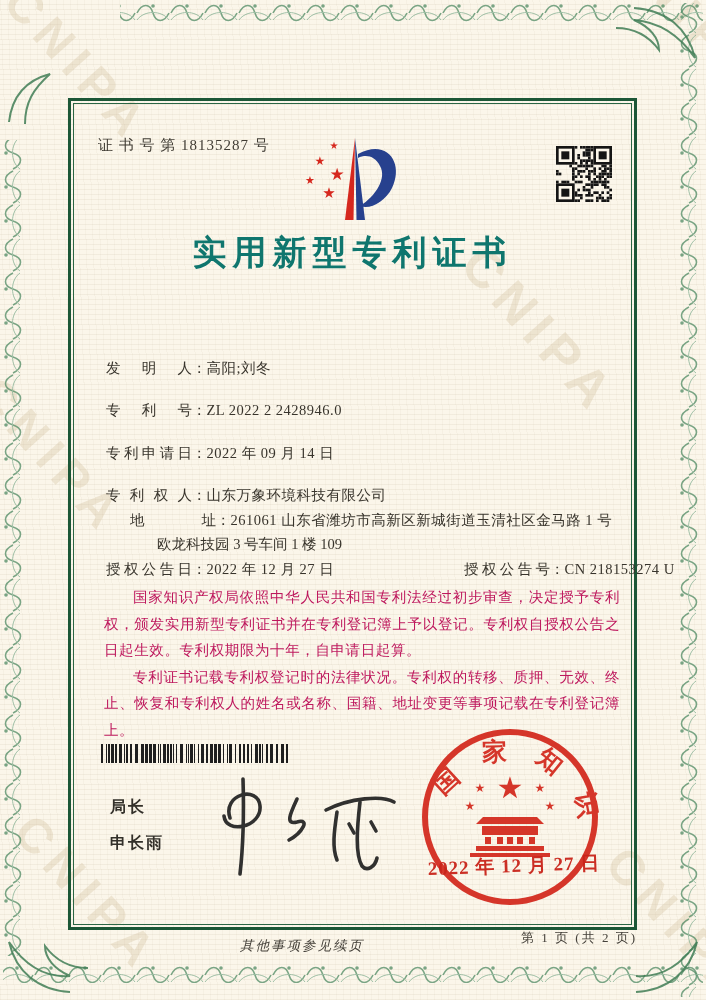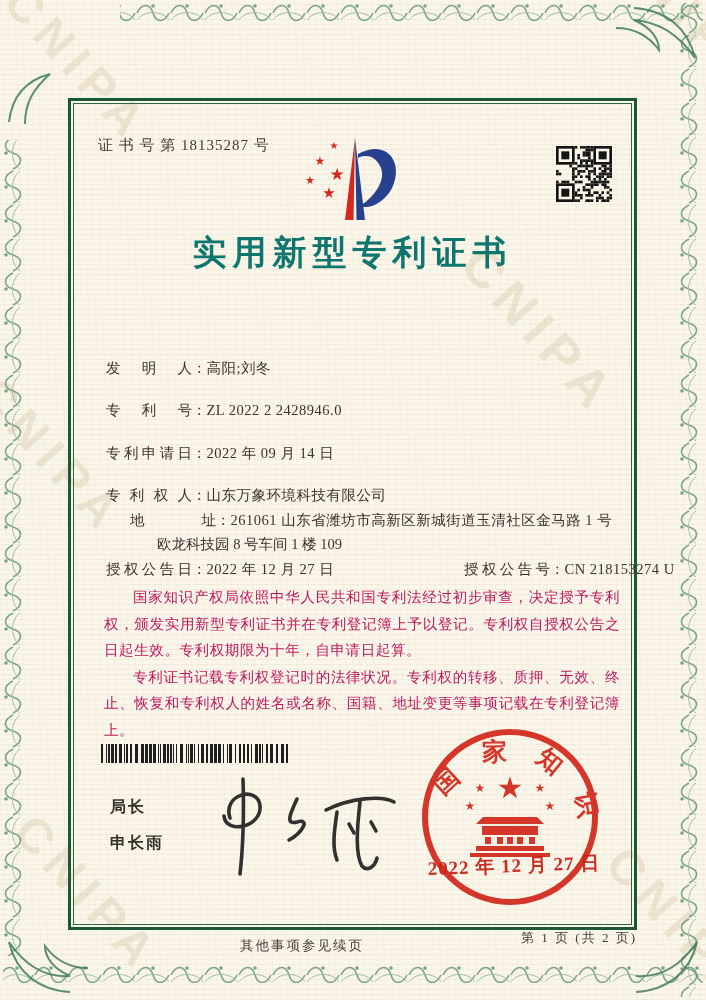--- a/index.html
+++ b/index.html
@@ -59,21 +59,21 @@
     position:absolute; left:424px; top:853px; width:180px; text-align:center;
     font-size:19px; font-weight:700; color:#c9241a; letter-spacing:1px;
     transform:rotate(-2deg); opacity:.95; font-family:"Liberation Serif", serif;
   }
   .page-num {
     position:absolute; left:68px; top:897px; width:569px; text-align:right;
     font-size:13px; letter-spacing:2px; color:#45413a;margin-top:32px;
   }
   .note {
     position:absolute; left:0; top:937px; width:604px; text-align:center;
-    font-size:13.5px; letter-spacing:2px; color:#45413a;
+    font-size:13.5px; letter-spacing:2px; color:#45413a;font-style:italic;
   }
 </style>
 </head>
 <body>
 
 <div class="page">
 
   <div class="wm" style="left:-18px; top:36px;">CNIPA</div>
   <div class="wm" style="left:592px; top:-14px;">CNIPA</div>
   <div class="wm" style="left:438px; top:300px; font-size:52px;">CNIPA</div>
@@ -296,21 +296,21 @@
   </div>
   <div class="field" style="top:444px;">
     <span class="flabel">专利申请日</span><span>：</span><span class="fvalue">2022 年 09 月 14 日</span>
   </div>
   <div class="field" style="top:486px;">
     <span class="flabel">专利权人</span><span>：</span><span class="fvalue">山东万象环境科技有限公司</span>
   </div>
   <div class="field" style="top:511px;margin-left:24px;">
     <span class="flabel">地址</span><span>：</span><span class="fvalue">261061 山东省潍坊市高新区新城街道玉清社区金马路 1 号</span>
   </div>
-  <div class="addr2">欧龙科技园 8 号车间 1 楼 109</div>
+  <div class="addr2">欧龙科技园 3 号车间 1 楼 109</div>
 
   <div class="field" style="top:560px; right:86px;">
     <span class="flabel">授权公告日</span><span>：</span><span class="fvalue">2022 年 12 月 27 日</span>
     <span class="grant-right">
       <span class="flabel">授权公告号</span><span>：</span><span class="fvalue">CN 218153274 U</span>
     </span>
   </div>
 
   <div class="body-text">
     <p>国家知识产权局依照中华人民共和国专利法经过初步审查，决定授予专利权，颁发实用新型专利证书并在专利登记簿上予以登记。专利权自授权公告之日起生效。专利权期限为十年，自申请日起算。</p>

